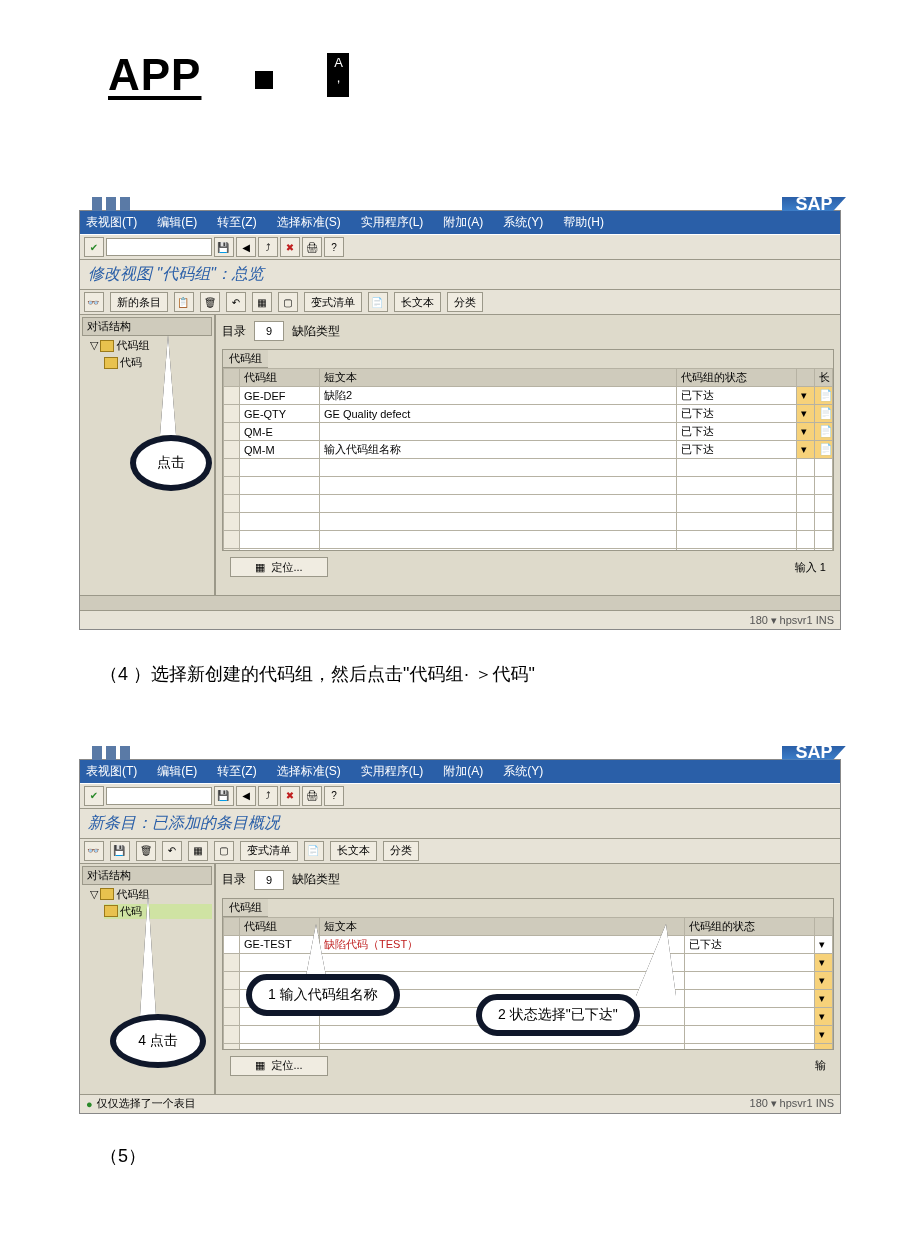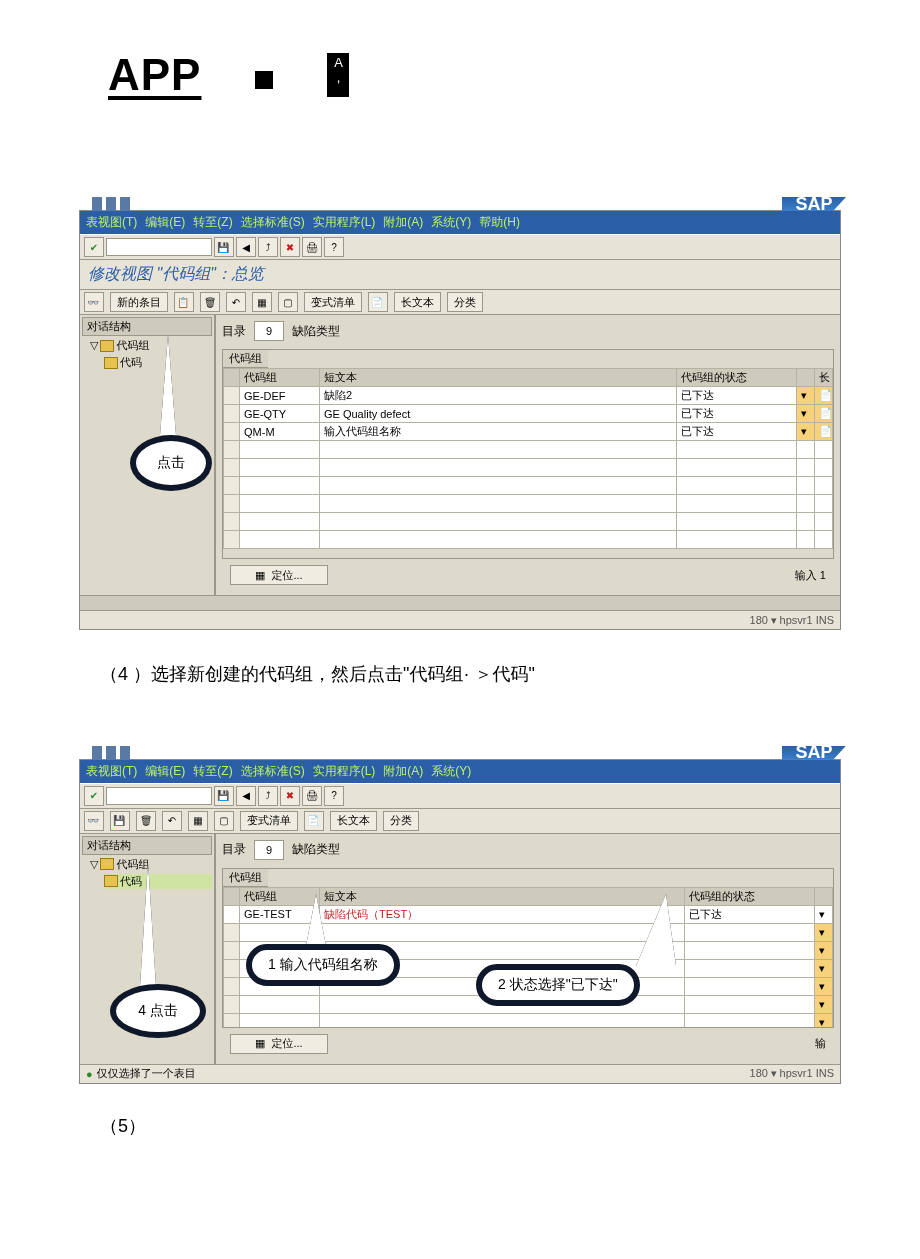--- a/index.html
+++ b/index.html
@@ -66,23 +66,23 @@
     width:64px;height:14px;
     background:linear-gradient(180deg,#2a5fa8,#3c7ec9);
     color:#fff; font-weight:900;
     font-family:Arial,sans-serif;
     font-size:18px;
     display:flex;align-items:center;justify-content:center;
     clip-path:polygon(0 0,100% 0,80% 100%,0 100%);
   }
   .menubar {
     background:#2a5fa8;
-    color:#bef264;
+    color:#ffffff;
     padding:3px 6px;
-    display:flex; gap:8px;
+    display:flex; gap:20px;
     font-size:12px;
   }
   .menubar span { white-space:nowrap; }
   .toolbar {
     background:#e7e3d7;
     border-top:1px solid #fff;
     border-bottom:1px solid #9b9889;
     padding:2px 4px;
     display:flex; align-items:center; gap:2px;
     height:20px;
@@ -155,21 +155,21 @@
   .tree-item.selected { background:#cfe3a3; }
   .tree-icon {
     width:12px;height:10px;
     background:#e8c24e;
     border:1px solid #9b7a1a;
     display:inline-block;
   }
   .main-pane {
     flex:1;
     background:#dedacb;
-    padding:6px 6px 4px 6px;
+    padding:6px 6px 12px 6px;
     display:flex;flex-direction:column;
     position:relative;
   }
   .catalog-row {
     display:flex; align-items:center; gap:8px;
     font-size:12px; margin-bottom:8px;
   }
   .catalog-row input {
     width:24px;height:16px;background:#fff;
     border:1px solid #9b9889;text-align:center;font-size:11px;
@@ -377,20 +377,28 @@
             <tr>
                   <td class="sel"></td>
                   <td>GE-QTY</td>
                   <td>GE Quality defect</td>
                   <td>已下达</td>
                   <td class="icon">▾</td>
                   <td class="icon">📄</td>
                 </tr>
             <tr>
                   <td class="sel"></td>
+                  <td>QM-E</td>
+                  <td></td>
+                  <td>已下达</td>
+                  <td class="icon">▾</td>
+                  <td class="icon">📄</td>
+                </tr>
+            <tr>
+                  <td class="sel"></td>
                   <td>QM-M</td>
                   <td>输入代码组名称</td>
                   <td>已下达</td>
                   <td class="icon">▾</td>
                   <td class="icon">📄</td>
                 </tr>
             <tr>
                   <td class="sel"></td>
                   <td></td>
                   <td></td>
@@ -484,20 +492,21 @@
       <span class="btn" style="color:#2a8a2a">✔</span>
       <input type="text" style="">
       <span class="btn">💾</span>
       <span class="btn">◀</span>
       <span class="btn">⤴</span>
       <span class="btn" style="color:#c02020">✖</span>
       <span class="btn">🖨</span>
       <span class="btn">?</span>
     </div>
 
+    <div class="view-title">新条目：已添加的条目概况</div>
 
     <div class="toolbar2">
       <span class="btn">👓</span>
       <span class="btn">💾</span>
       <span class="btn">🗑</span>
       <span class="btn">↶</span>
       <span class="btn">▦</span>
       <span class="btn">▢</span>
       <span class="txtbtn">变式清单</span>
       <span class="btn">📄</span>

